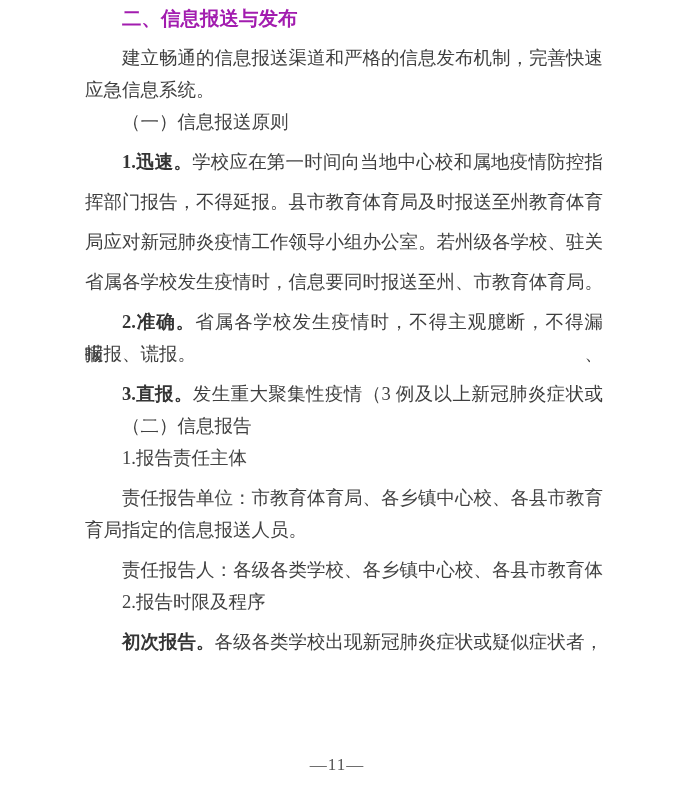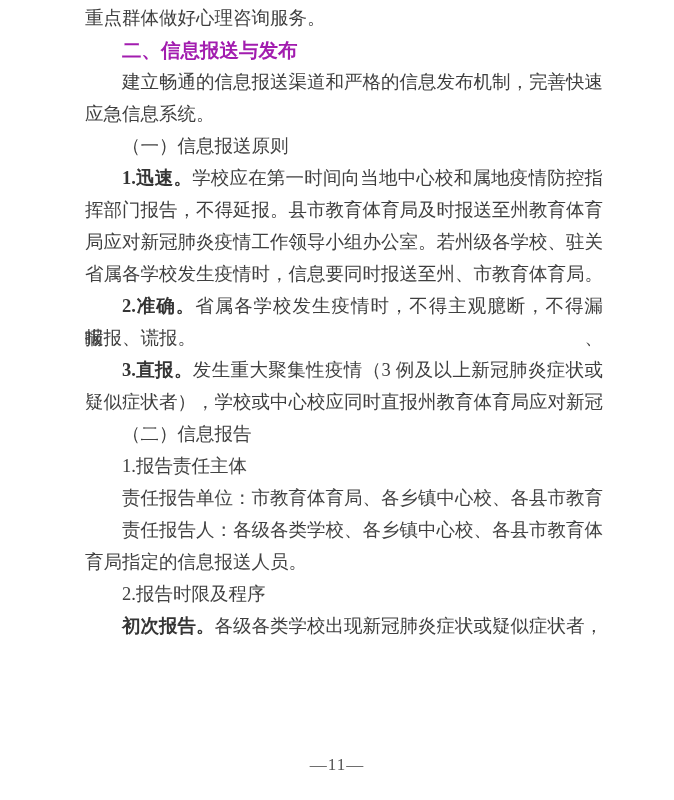--- a/index.html
+++ b/index.html
@@ -29,20 +29,21 @@
     line-height: 32px;
     height: 32px;
     color: #3f3f3f;
     text-align: left;
   }
   .indent { text-indent: 37px; }
   .justify {
     text-align: justify;
     text-align-last: justify;
     text-justify: inter-character;
+    margin-top: 8px;
   }
   .heading {
     font-family: "Liberation Sans", sans-serif;
     font-weight: 700;
     font-size: 19.5px;
     color: #a21caf;
   }
   .kai {
     font-family: "Liberation Serif", serif;
     color: #424242;
@@ -63,46 +64,44 @@
     letter-spacing: 1px;
     font-family: "Liberation Serif", serif;
   }
 </style>
 </head>
 <body>
 
 <div class="page">
   <div class="content">
 
-    <p class="line">重点群体做好心理咨询服务。</p>
 
     <p class="line heading indent">二、信息报送与发布</p>
 
     <p class="line indent justify">建立畅通的信息报送渠道和严格的信息发布机制，完善快速</p>
     <p class="line">应急信息系统。</p>
 
     <p class="line kai indent">（一）信息报送原则</p>
 
     <p class="line indent justify"><span class="lead">1.迅速。</span><span>学校应在第一时间向当地中心校和属地疫情防控指</span></p>
     <p class="line justify">挥部门报告，不得延报。县市教育体育局及时报送至州教育体育</p>
     <p class="line justify">局应对新冠肺炎疫情工作领导小组办公室。若州级各学校、驻关</p>
     <p class="line justify">省属各学校发生疫情时，信息要同时报送至州、市教育体育局。</p>
 
     <p class="line indent justify"><span class="lead">2.准确。</span><span>省属各学校发生疫情时，不得主观臆断，不得漏报、</span></p>
     <p class="line">瞒报、谎报。</p>
 
     <p class="line indent justify"><span class="lead">3.直报。</span><span>发生重大聚集性疫情（3 例及以上新冠肺炎症状或</span></p>
-    <p class="line justify">疑似症状者），学校或中心校应同时直报州教育体育局应对新冠</p>
 
     <p class="line kai indent">（二）信息报告</p>
     <p class="line kai indent">1.报告责任主体</p>
 
     <p class="line kai indent justify">责任报告单位：市教育体育局、各乡镇中心校、各县市教育</p>
+    <p class="line kai">育局指定的信息报送人员。</p>
     <p class="line kai indent justify">责任报告人：各级各类学校、各乡镇中心校、各县市教育体</p>
-    <p class="line kai">育局指定的信息报送人员。</p>
 
     <p class="line kai indent">2.报告时限及程序</p>
 
     <p class="line indent justify"><span class="lead">初次报告。</span><span>各级各类学校出现新冠肺炎症状或疑似症状者，</span></p>
 
   </div>
 
   <div class="footer">—11—</div>
 </div>
 

